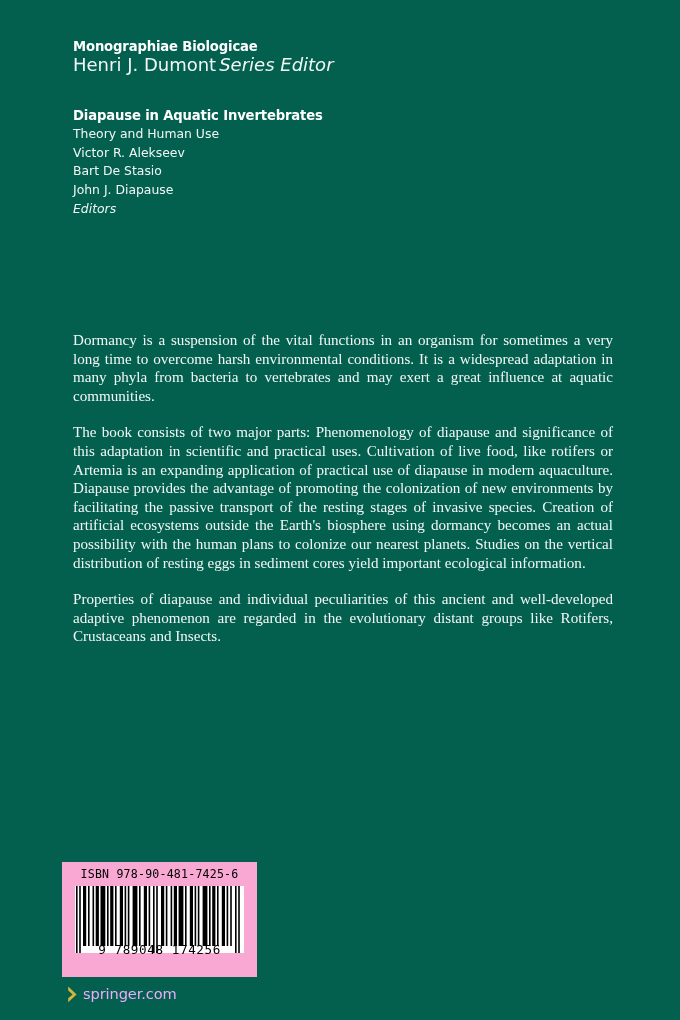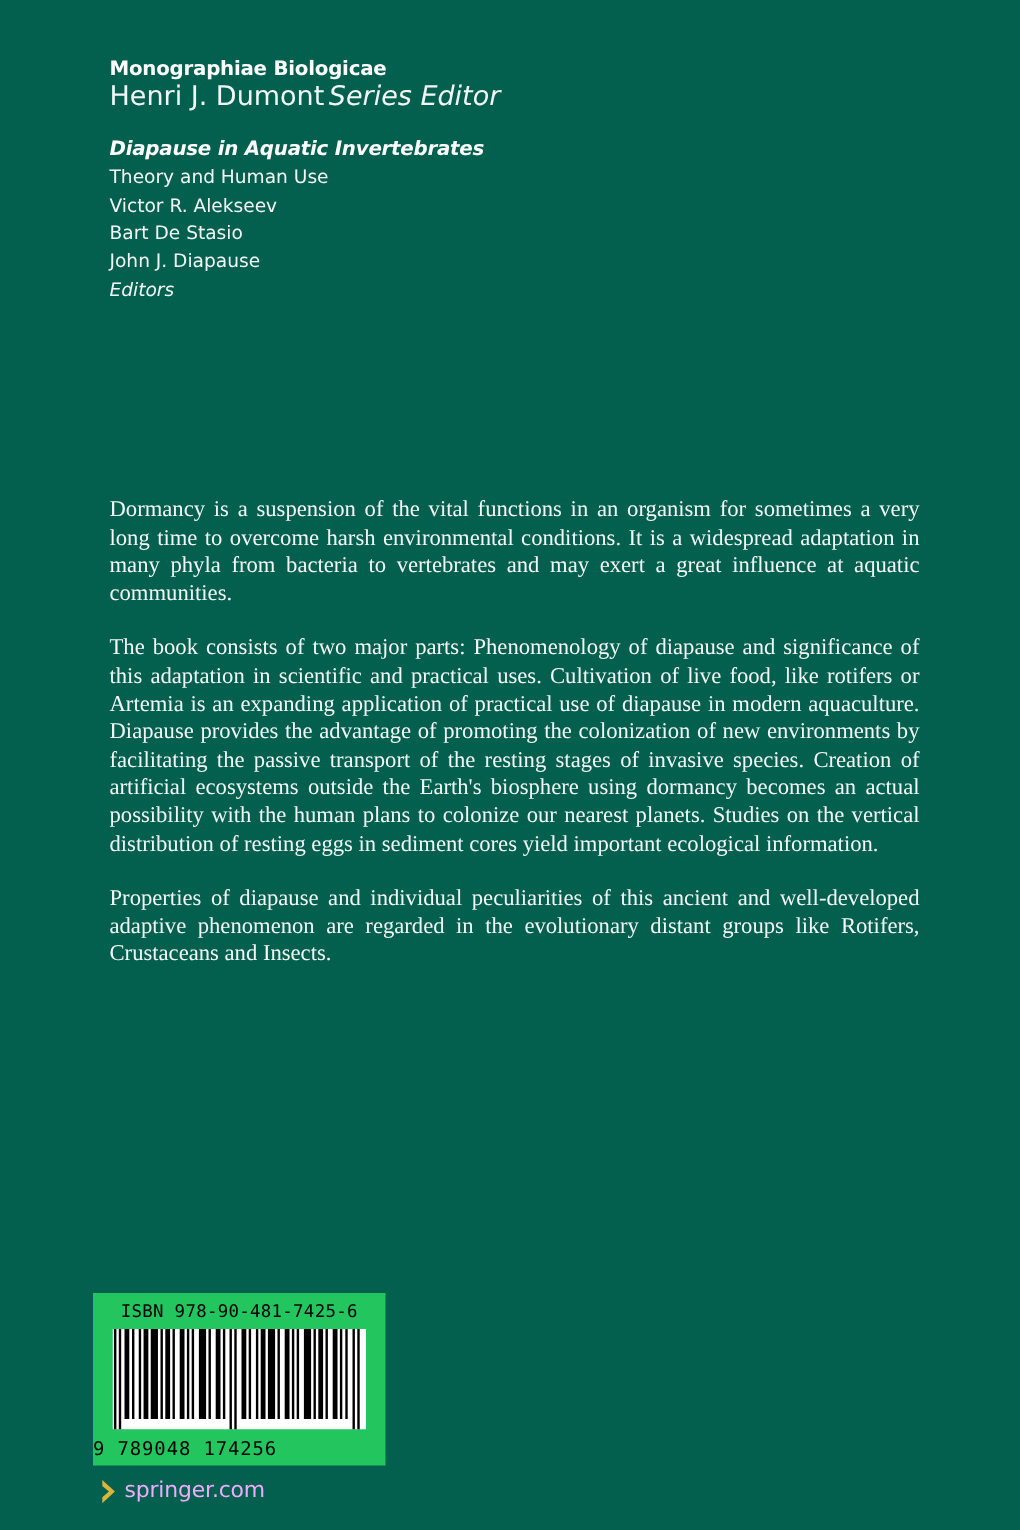--- a/index.html
+++ b/index.html
@@ -43,23 +43,22 @@
   .series-editor-line .role {
     font-style: italic;
     padding-left: 3px;
   }
   .book-title {
     font-family: "DejaVu Sans", sans-serif;
     font-weight: bold;
     font-size: 13.2px;
     letter-spacing: -0.15px;
     line-height: 17px;
-    margin: 18px 0 0 0;
+    margin: 34px 0 0 0;
     color: #ffffff;
-    font-style: italic;
   }
   .subtitle {
     font-family: "DejaVu Sans", sans-serif;
     font-size: 12.4px;
     line-height: 18.5px;
     margin: 1px 0 0 0;
     color: #f2f7f5;
   }
   .editor-name {
     font-family: "DejaVu Sans", sans-serif;
@@ -98,21 +97,21 @@
     margin-bottom: 0;
   }
 
   
   .barcode-box {
     position: absolute;
     left: 62px;
     top: 862px;
     width: 195px;
     height: 115px;
-    background: #22c55e;
+    background: #f9a8d4;
     box-sizing: border-box;
   }
   .isbn-text {
     position: absolute;
     top: 5px;
     left: 0;
     width: 100%;
     text-align: center;
     font-family: "DejaVu Sans Mono", monospace;
     font-size: 11.6px;
@@ -123,24 +122,24 @@
   .bars {
     position: absolute;
     top: 24px;
     left: 13px;
     width: 169px;
     height: 67px;
   }
   .bars svg { display: block; }
   .ean-text {
     position: absolute;
-    bottom: 4px;
+    bottom: 20px;
     left: 0;
     width: 100%;
-    text-align: left;
+    text-align: center;
     font-family: "DejaVu Sans Mono", monospace;
     font-size: 12.6px;
     letter-spacing: 0.6px;
     color: #000000;
     white-space: nowrap;
   }
 
   
   .springer-logo {
     position: absolute;

